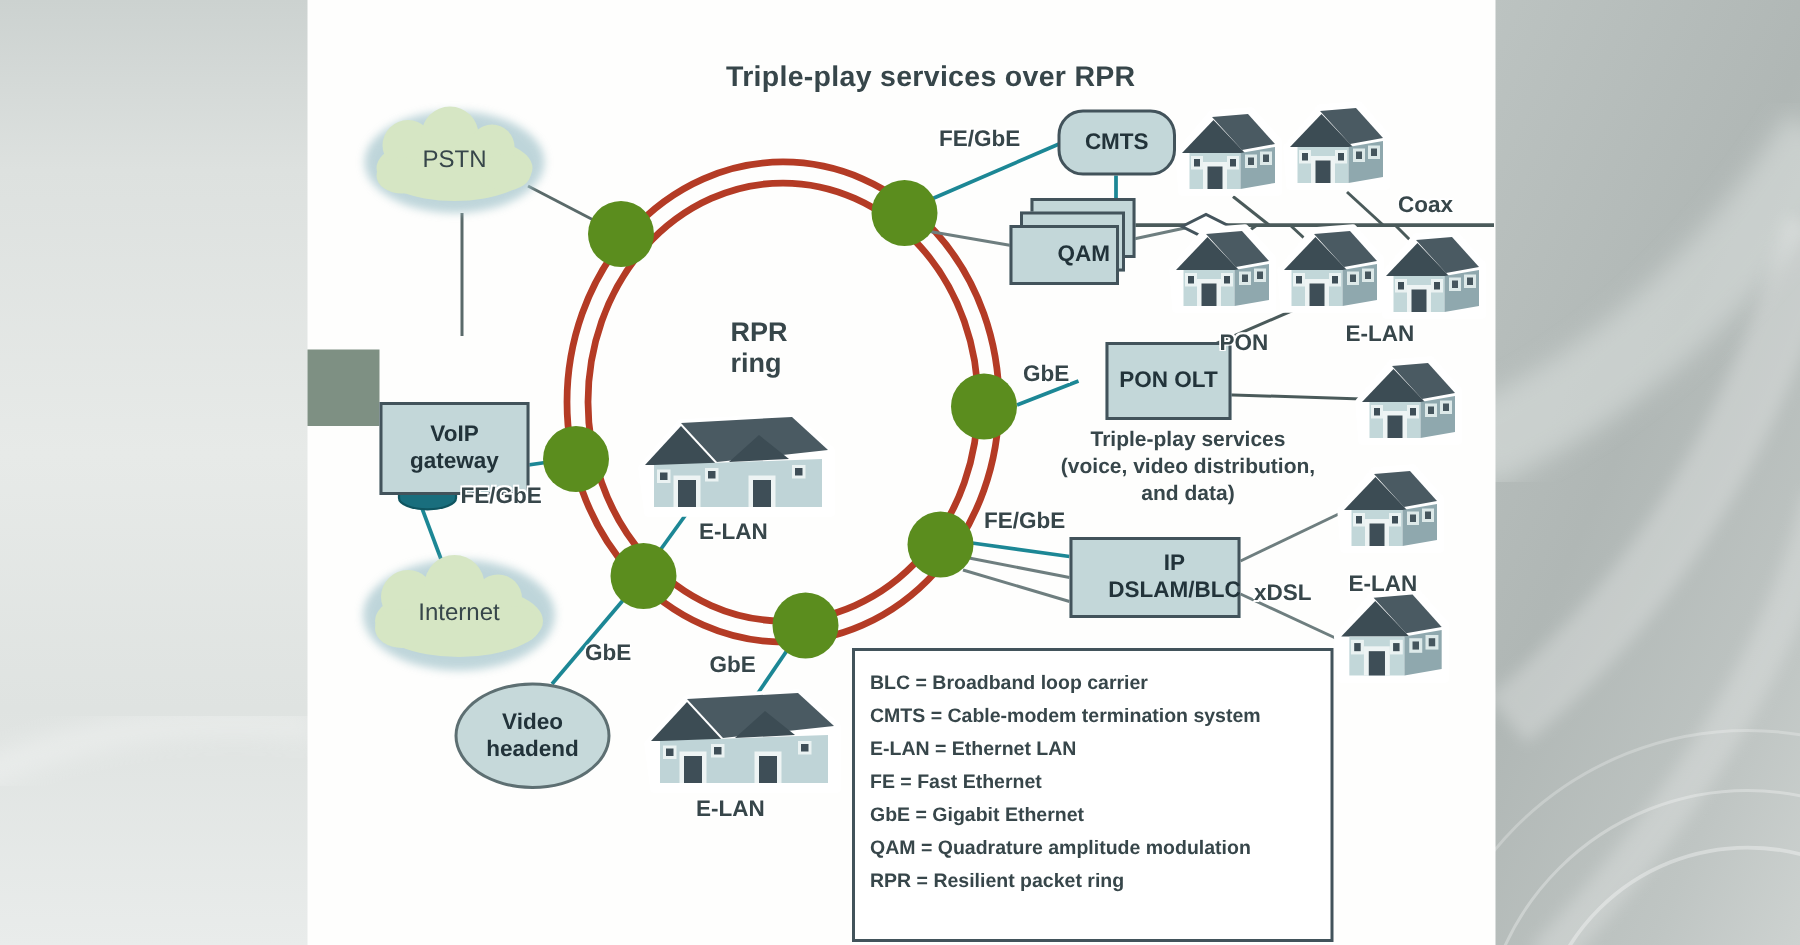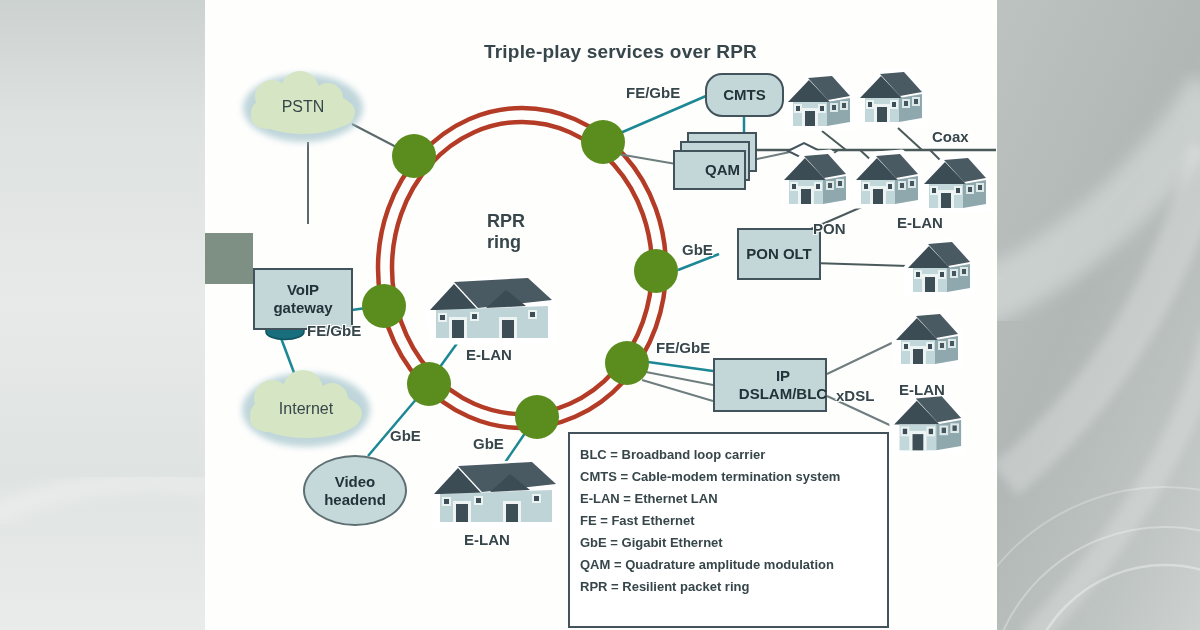--- a/index.html
+++ b/index.html
@@ -221,20 +221,25 @@
   <div class="lbl" style="left:656px;top:339px;">FE/GbE</div>
   <div class="lbl" style="left:932px;top:128px;">Coax</div>
   <div class="lbl" style="left:813px;top:220px;">PON</div>
   <div class="lbl" style="left:836px;top:387px;">xDSL</div>
 
   <div class="lbl" style="left:466px;top:346px;">E-LAN</div>
   <div class="lbl" style="left:464px;top:531px;">E-LAN</div>
   <div class="lbl" style="left:897px;top:214px;">E-LAN</div>
   <div class="lbl" style="left:899px;top:381px;">E-LAN</div>
 
+  <div class="note">
+    <span>Triple-play services</span>
+    <span>(voice, video distribution,</span>
+    <span>and data)</span>
+  </div>
 
   <div class="legend">
     <div>BLC = Broadband loop carrier</div>
     <div>CMTS = Cable-modem termination system</div>
     <div>E-LAN = Ethernet LAN</div>
     <div>FE = Fast Ethernet</div>
     <div>GbE = Gigabit Ethernet</div>
     <div>QAM = Quadrature amplitude modulation</div>
     <div>RPR = Resilient packet ring</div>
   </div>

